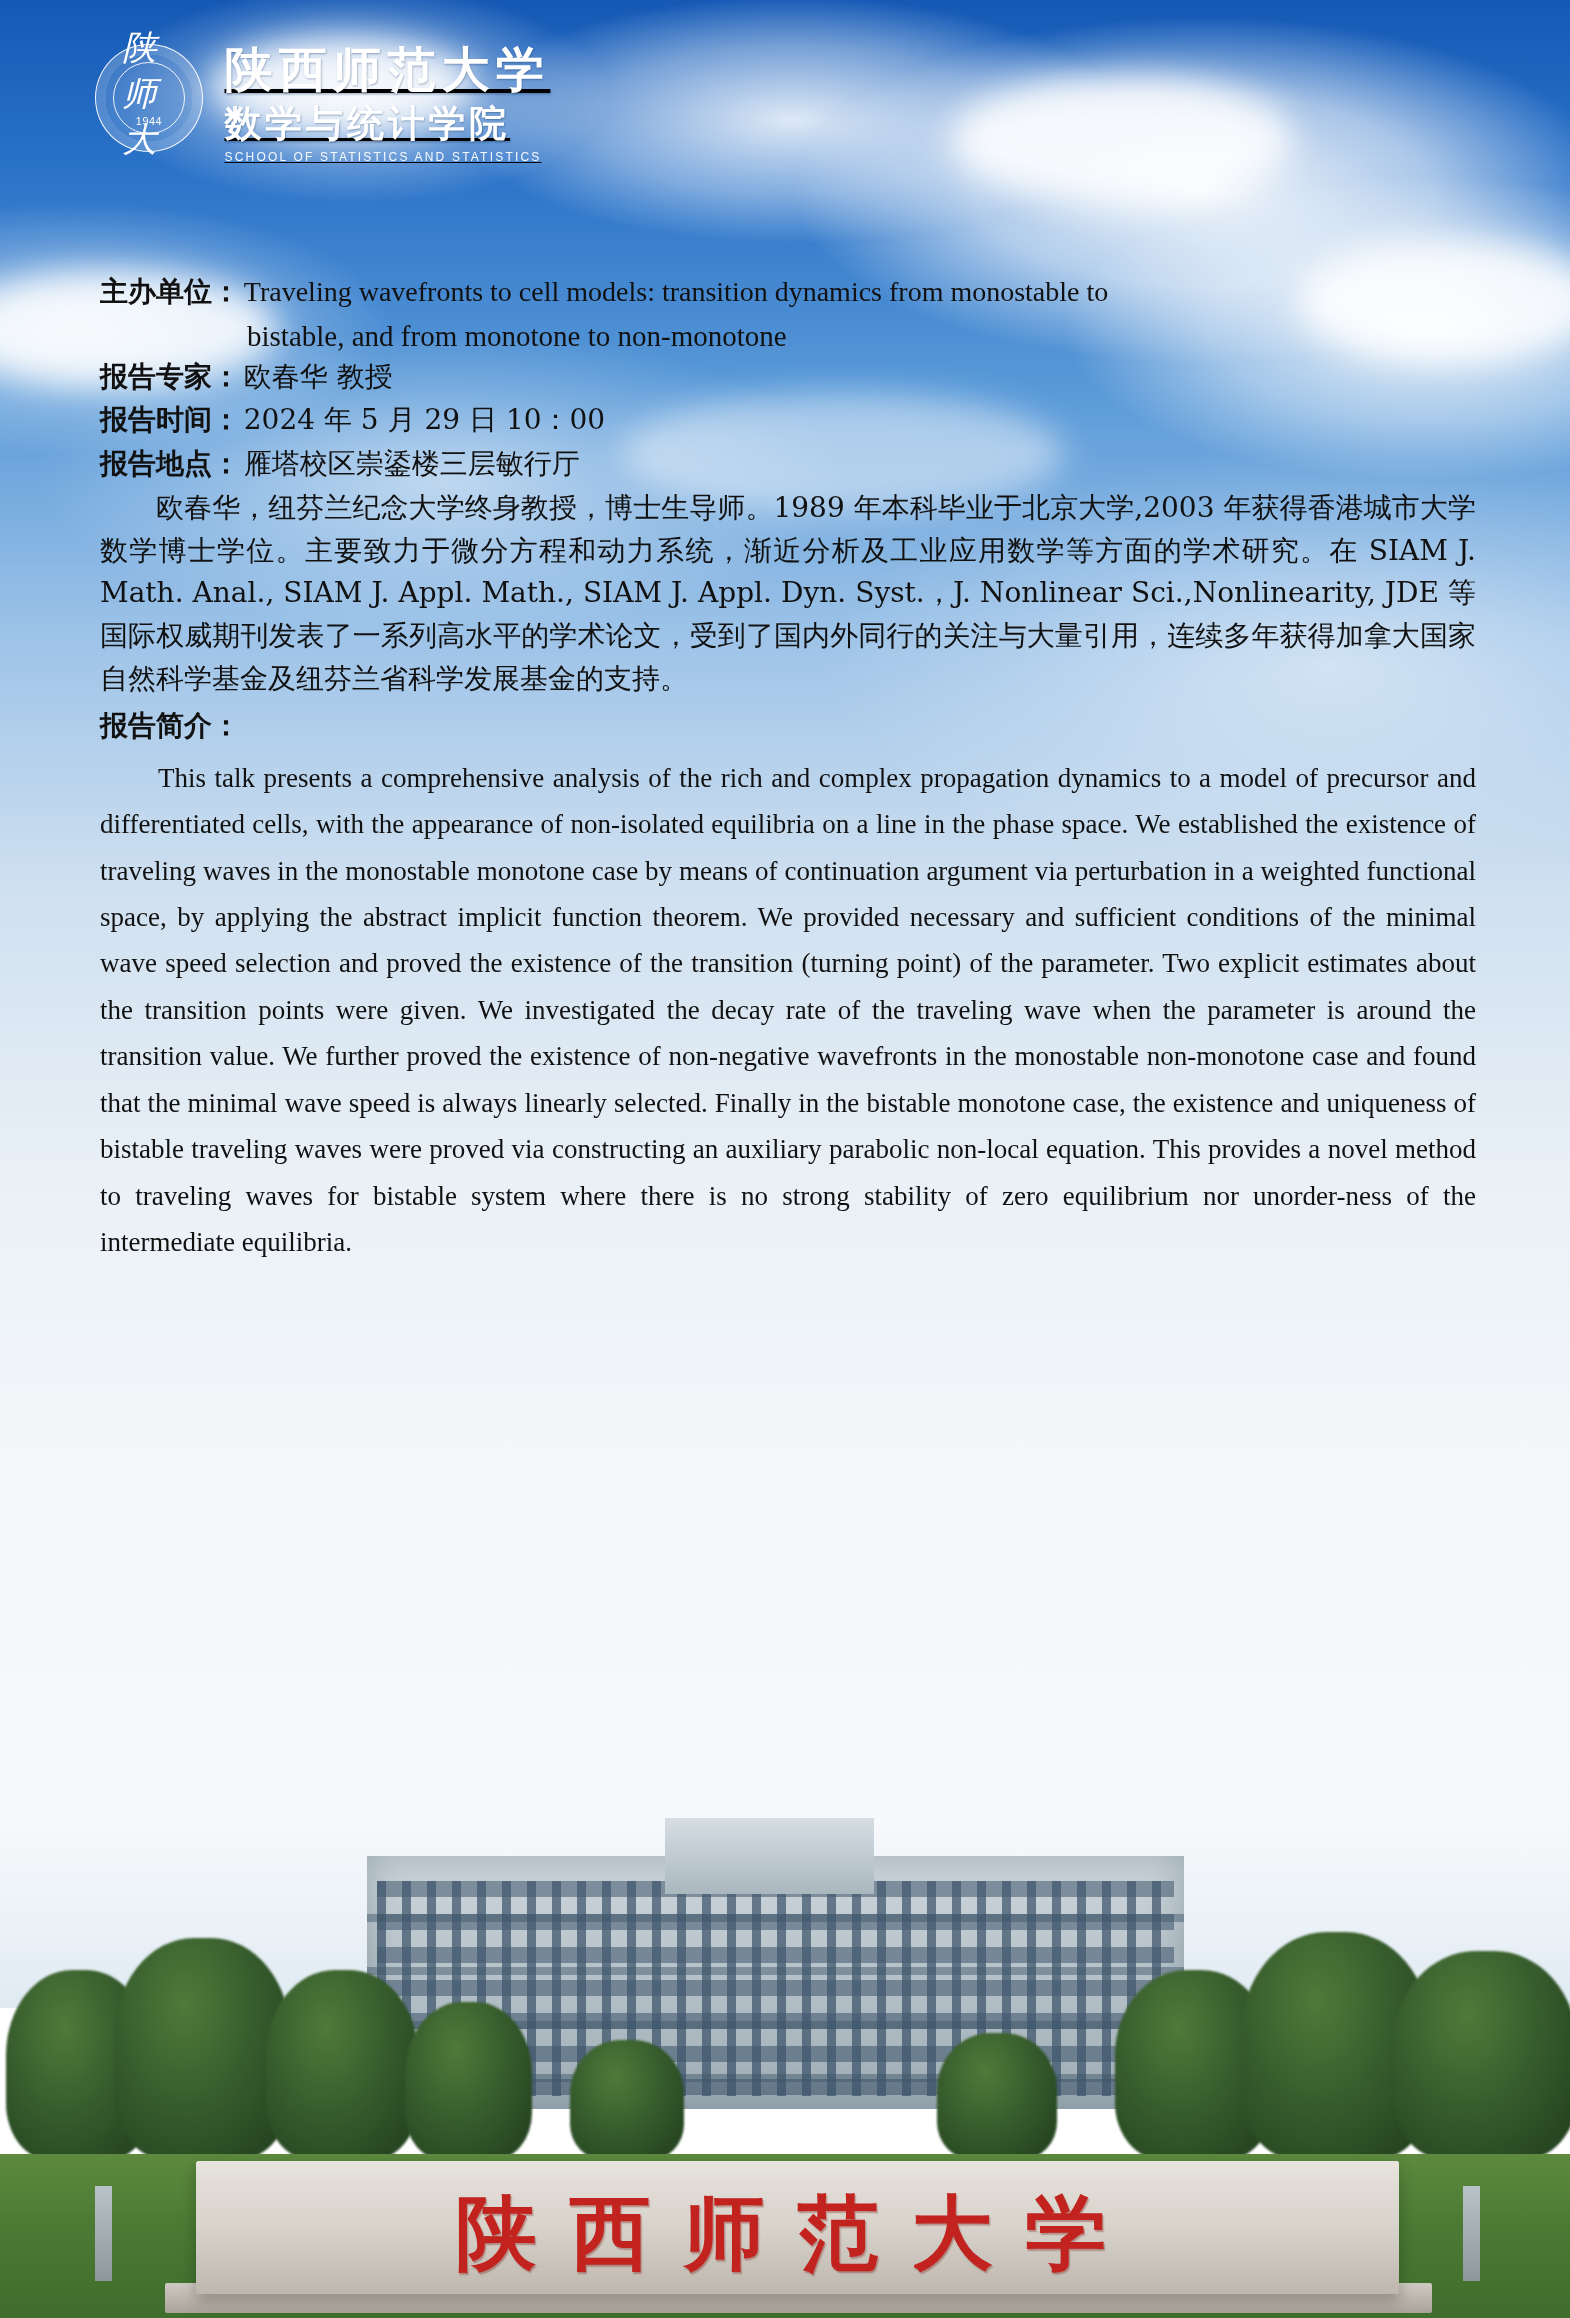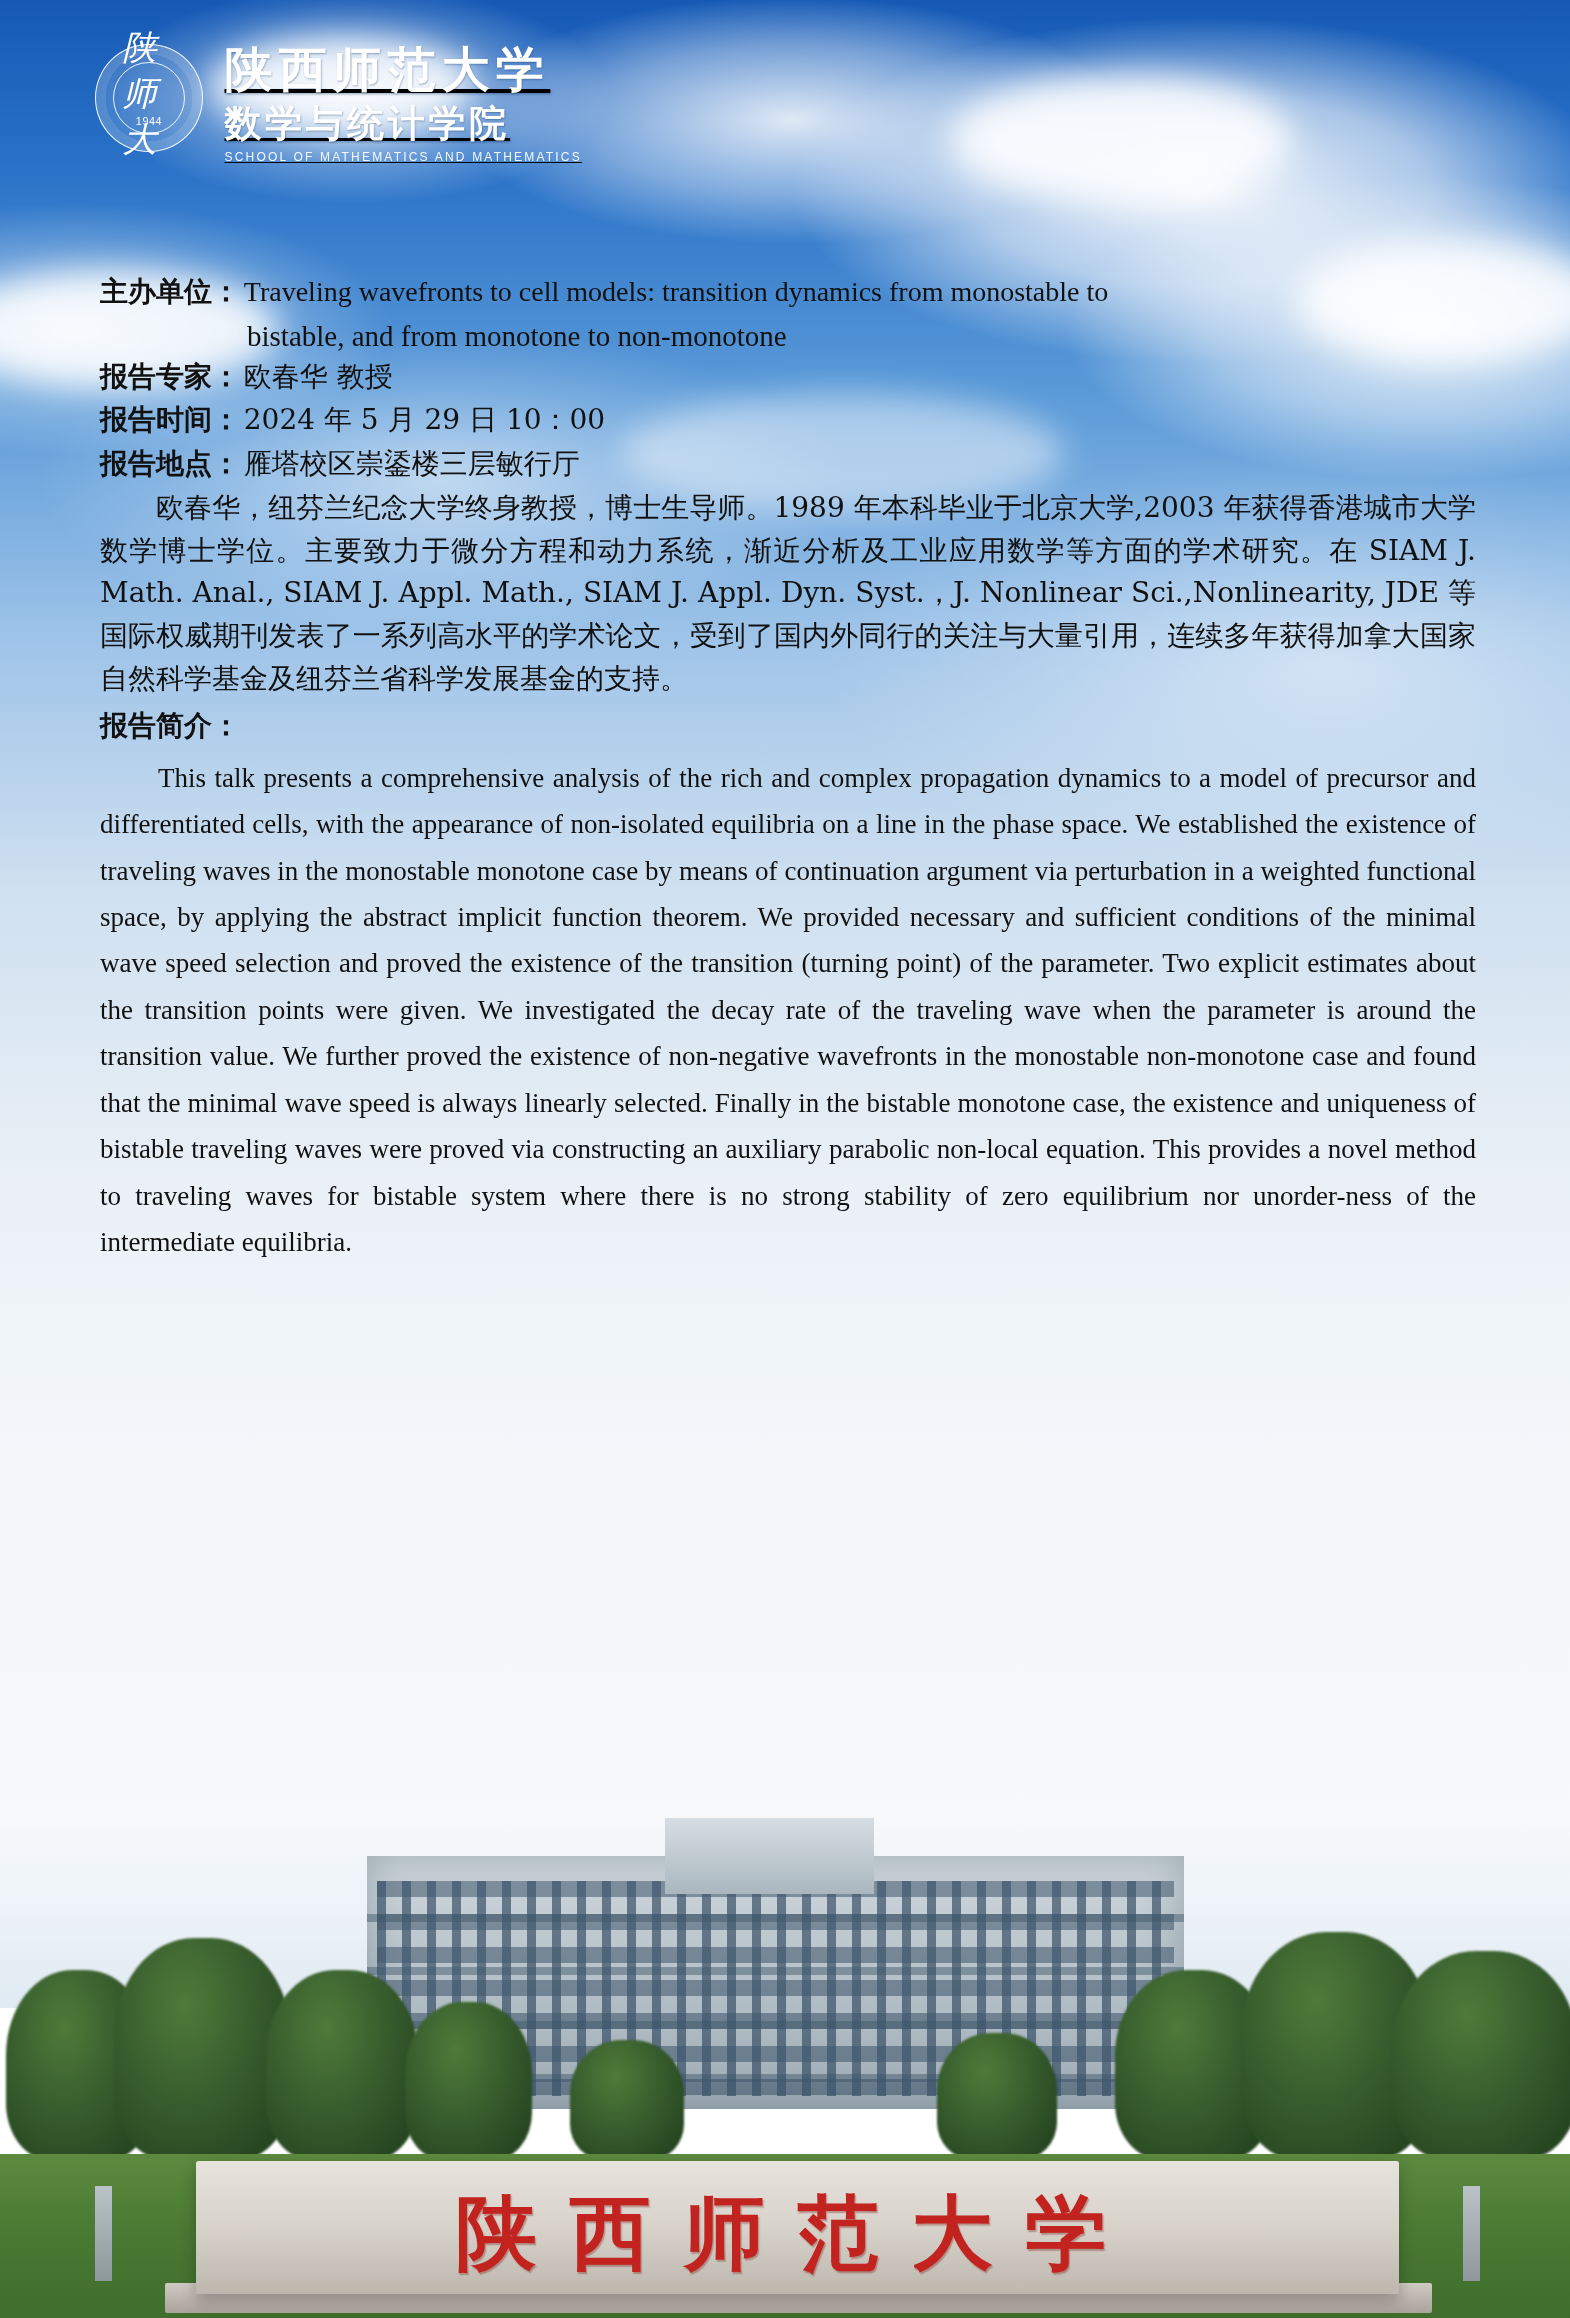--- a/index.html
+++ b/index.html
@@ -337,21 +337,21 @@
 
   <div class="header">
     <div class="seal">
       <div class="inner"></div>
       <div class="mono">陕师大</div>
       <div class="year">1944</div>
     </div>
     <div class="logo-text">
       <div class="logo-cn">陕西师范大学</div>
       <div class="logo-cn2">数学与统计学院</div>
-      <div class="logo-en">SCHOOL OF MATHEMATICS AND MATHEMATICS</div>
+      <div class="logo-en">SCHOOL OF STATISTICS AND STATISTICS</div>
     </div>
   </div>
 
   <div class="content">
 
     <div class="field-row">
       <div class="field-label">主办单位：</div>
       <div class="field-value">Traveling wavefronts to cell models: transition dynamics from monostable to</div>
     </div>
     <div class="title-line2">bistable, and from monotone to non-monotone</div>

